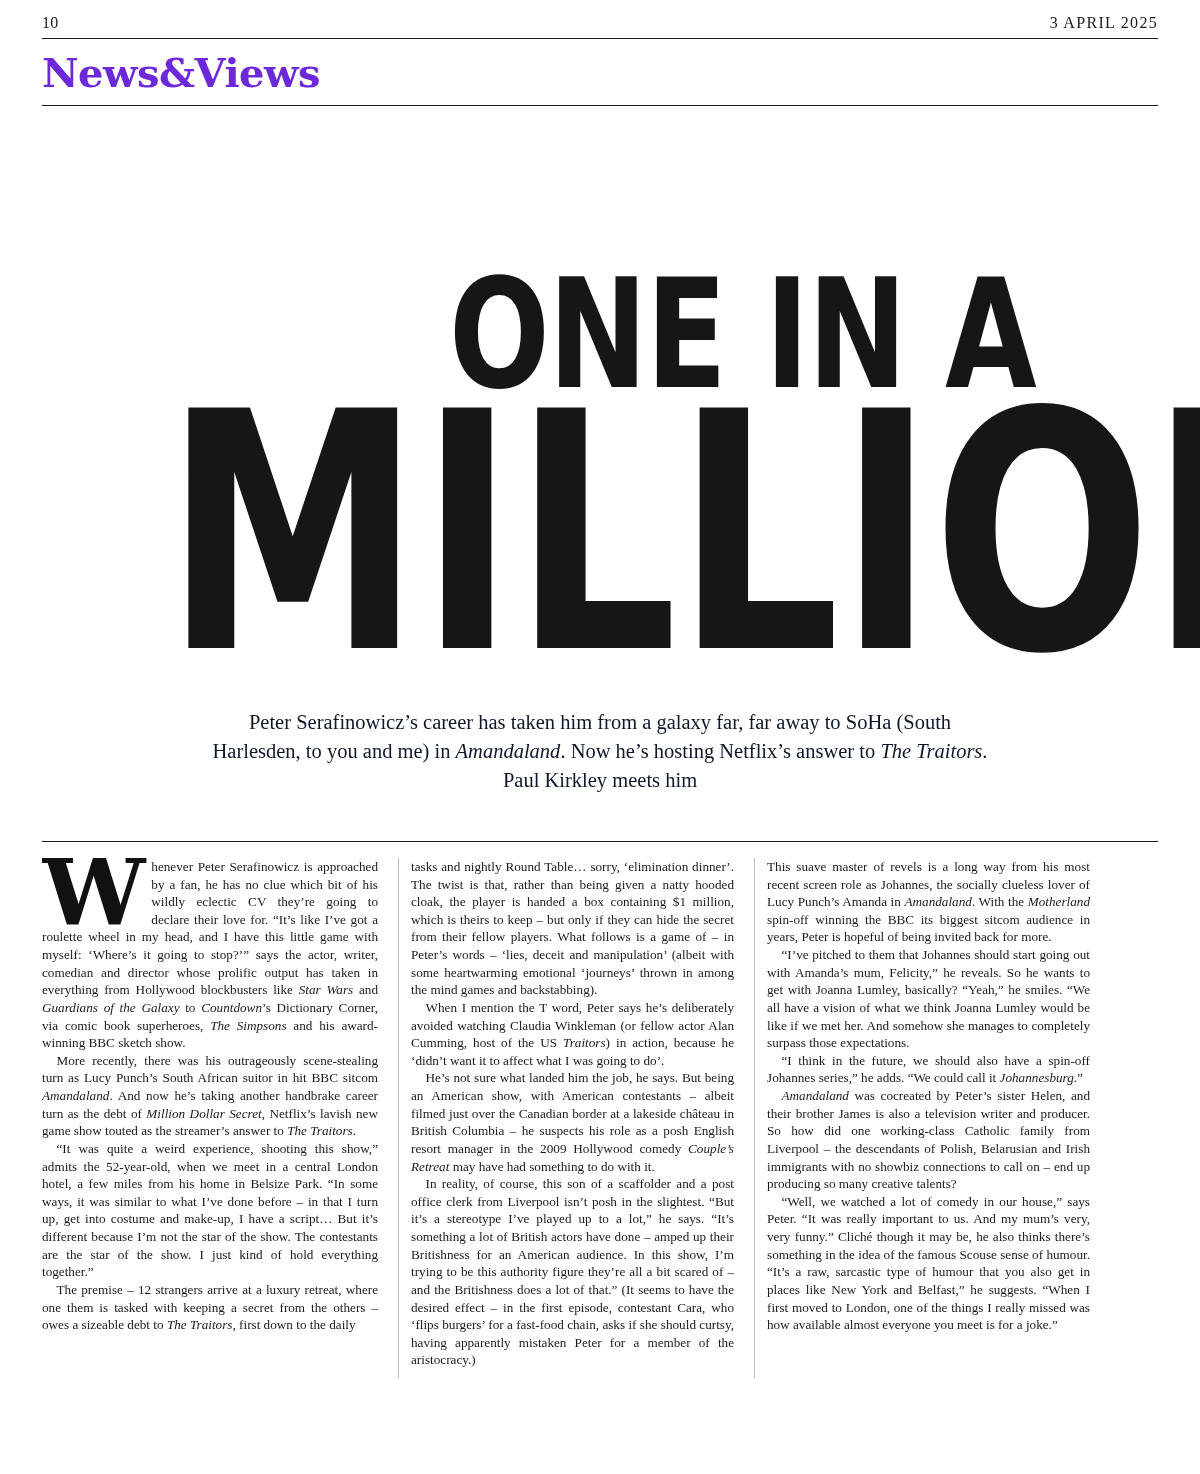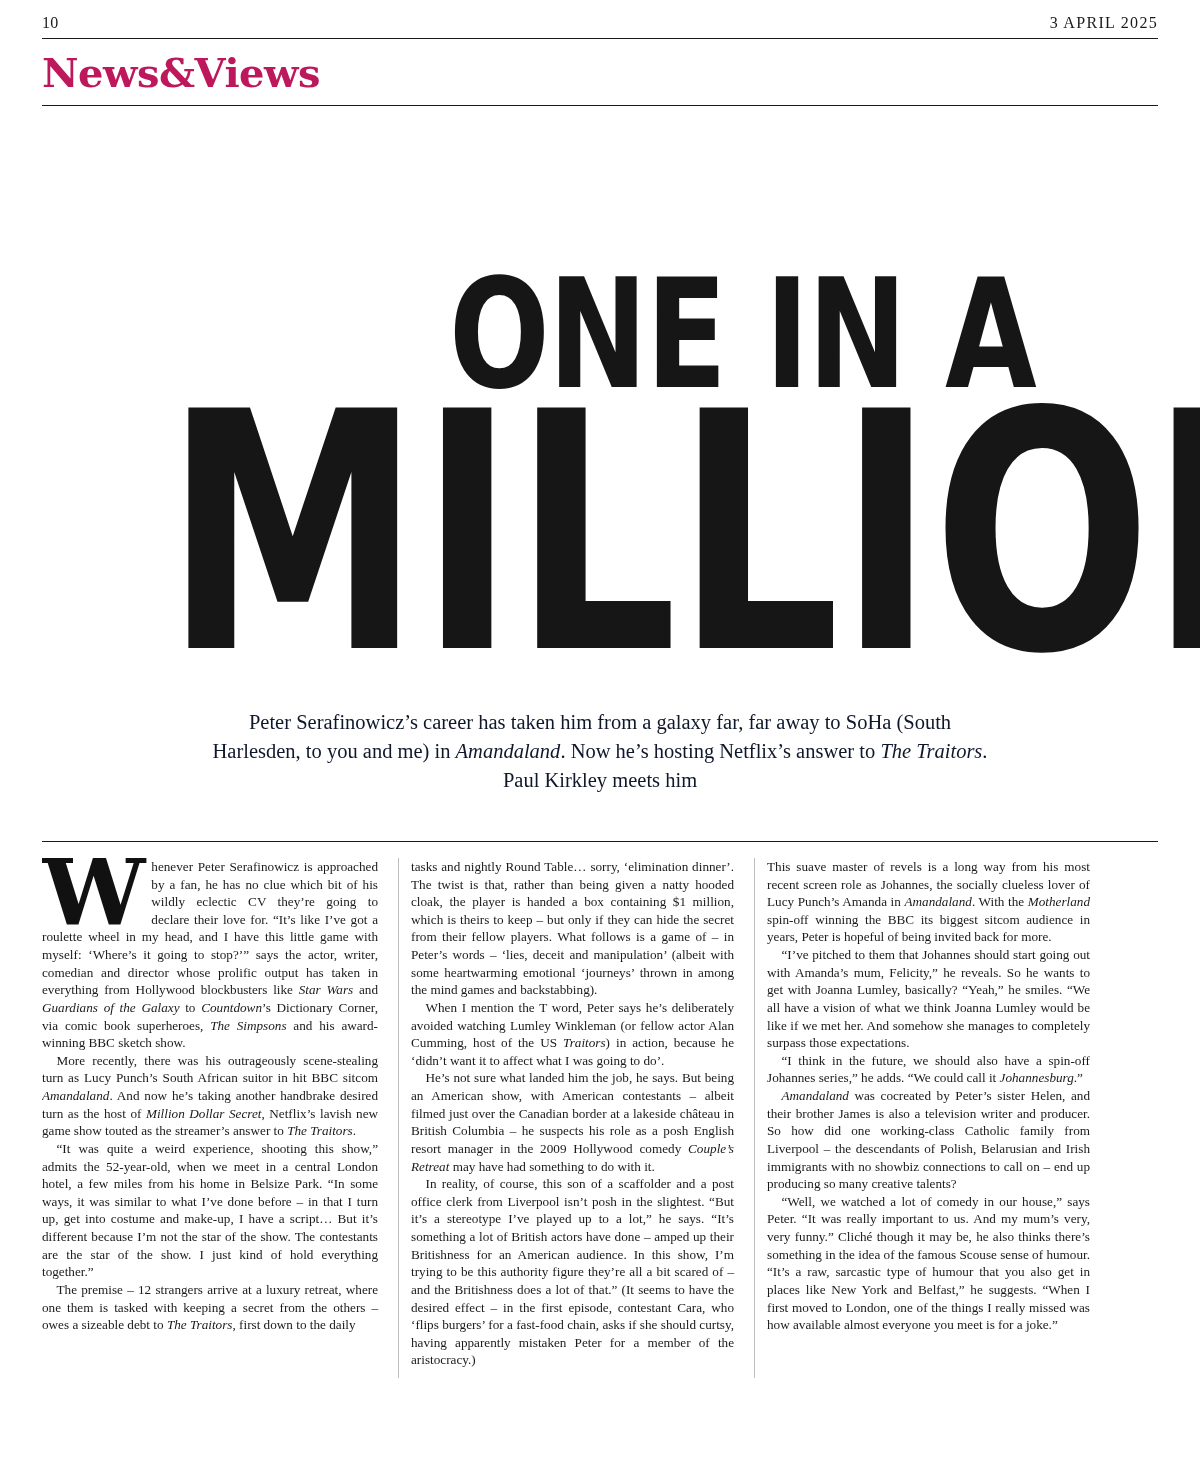--- a/index.html
+++ b/index.html
@@ -43,21 +43,21 @@
   }
   .section-band {
     border-bottom: 1.5px solid #1a1a1a;
     padding: 14px 0 12px 0;
   }
   .section-title {
     font-family: "DejaVu Serif", serif;
     font-weight: bold;
     font-size: 40px;
     line-height: 1;
-    color: #be185d;
+    color: #6d28d9;
     letter-spacing: -0.5px;
   }
   
   .headline-wrap {
     margin-top: 168px;
     text-align: right;
   }
   .headline-line {
     font-family: "DejaVu Sans", sans-serif;
     font-weight: bold;
@@ -149,32 +149,32 @@
 
   <div class="rule-above-cols"></div>
 
   <div class="columns">
 
     <div class="col">
       <p class="first">
         <span class="dropcap">W</span><span>henever Peter Serafinowicz is approached by a fan, he has no clue which bit of his wildly eclectic CV they’re going to declare their love for. “It’s like I’ve got a roulette wheel in my head, and I have this little game with myself: ‘Where’s it going to stop?’” says the actor, writer, comedian and director whose prolific output has taken in everything from Hollywood blockbusters like </span><em>Star Wars</em><span> and </span><em>Guardians of the Galaxy</em><span> to </span><em>Countdown</em><span>’s Dictionary Corner, via comic book superheroes, </span><em>The Simpsons</em><span> and his award-winning BBC sketch show.</span>
       </p>
       <p>
-        <span>More recently, there was his outrageously scene-stealing turn as Lucy Punch’s South African suitor in hit BBC sitcom </span><em>Amandaland</em><span>. And now he’s taking another handbrake desired turn as the host of </span><em>Million Dollar Secret</em><span>, Netflix’s lavish new game show touted as the streamer’s answer to </span><em>The Traitors</em><span>.</span>
+        <span>More recently, there was his outrageously scene-stealing turn as Lucy Punch’s South African suitor in hit BBC sitcom </span><em>Amandaland</em><span>. And now he’s taking another handbrake career turn as the debt of </span><em>Million Dollar Secret</em><span>, Netflix’s lavish new game show touted as the streamer’s answer to </span><em>The Traitors</em><span>.</span>
       </p>
       <p>“It was quite a weird experience, shooting this show,” admits the 52-year-old, when we meet in a central London hotel, a few miles from his home in Belsize Park. “In some ways, it was similar to what I’ve done before – in that I turn up, get into costume and make-up, I have a script… But it’s different because I’m not the star of the show. The contestants are the star of the show. I just kind of hold everything together.”</p>
       <p>
         <span>The premise – 12 strangers arrive at a luxury retreat, where one them is tasked with keeping a secret from the others – owes a sizeable debt to </span><em>The Traitors</em><span>, first down to the daily</span>
       </p>
     </div>
 
     <div class="col">
       <p class="first">tasks and nightly Round Table… sorry, ‘elimination dinner’. The twist is that, rather than being given a natty hooded cloak, the player is handed a box containing $1 million, which is theirs to keep – but only if they can hide the secret from their fellow players. What follows is a game of – in Peter’s words – ‘lies, deceit and manipulation’ (albeit with some heartwarming emotional ‘journeys’ thrown in among the mind games and backstabbing).</p>
       <p>
-        <span>When I mention the T word, Peter says he’s deliberately avoided watching Lumley Winkleman (or fellow actor Alan Cumming, host of the US </span><em>Traitors</em><span>) in action, because he ‘didn’t want it to affect what I was going to do’.</span>
+        <span>When I mention the T word, Peter says he’s deliberately avoided watching Claudia Winkleman (or fellow actor Alan Cumming, host of the US </span><em>Traitors</em><span>) in action, because he ‘didn’t want it to affect what I was going to do’.</span>
       </p>
       <p>
         <span>He’s not sure what landed him the job, he says. But being an American show, with American contestants – albeit filmed just over the Canadian border at a lakeside château in British Columbia – he suspects his role as a posh English resort manager in the 2009 Hollywood comedy </span><em>Couple’s Retreat</em><span> may have had something to do with it.</span>
       </p>
       <p>In reality, of course, this son of a scaffolder and a post office clerk from Liverpool isn’t posh in the slightest. “But it’s a stereotype I’ve played up to a lot,” he says. “It’s something a lot of British actors have done – amped up their Britishness for an American audience. In this show, I’m trying to be this authority figure they’re all a bit scared of – and the Britishness does a lot of that.” (It seems to have the desired effect – in the first episode, contestant Cara, who ‘flips burgers’ for a fast-food chain, asks if she should curtsy, having apparently mistaken Peter for a member of the aristocracy.)</p>
     </div>
 
     <div class="col">
       <p class="first">
         <span>This suave master of revels is a long way from his most recent screen role as Johannes, the socially clueless lover of Lucy Punch’s Amanda in </span><em>Amandaland</em><span>. With the </span><em>Motherland</em><span> spin-off winning the BBC its biggest sitcom audience in years, Peter is hopeful of being invited back for more.</span>

